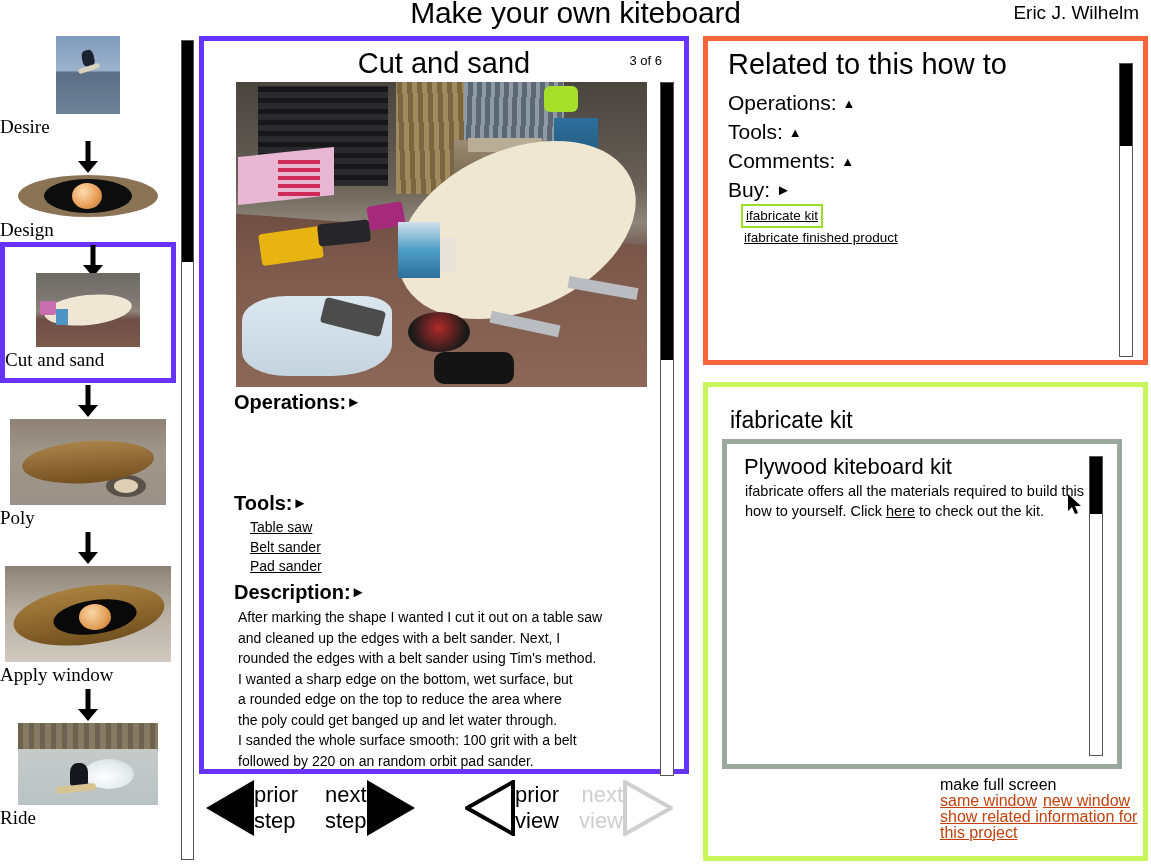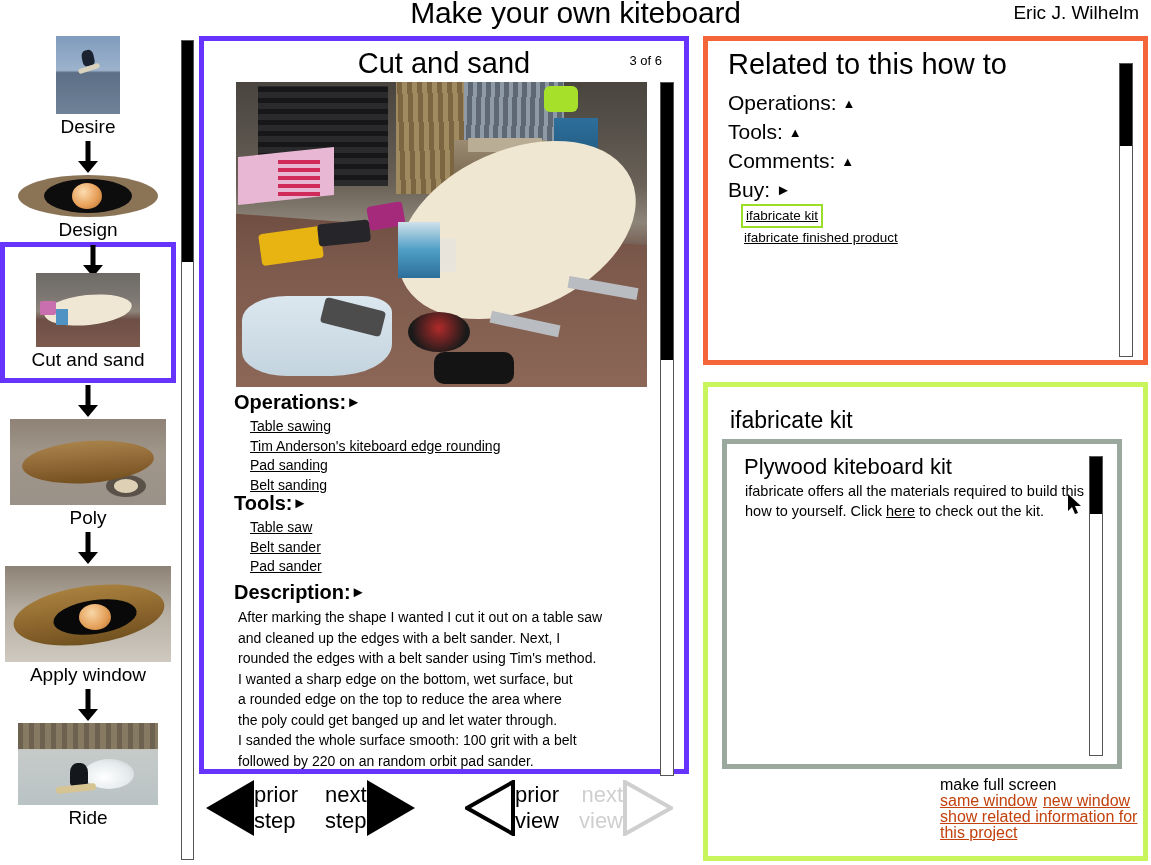--- a/index.html
+++ b/index.html
@@ -43,22 +43,22 @@
   #sidebar {
     position: absolute;
     left: 0; top: 34px;
     width: 176px;
     height: 831px;
     overflow: hidden;
   }
   .step {
     position: relative;
     width: 176px;
-    text-align: center;
     padding: 2px 0 0 0;
+    font-family: Liberation Serif, serif;
   }
   .step-thumb {
     display: block;
     margin: 0 auto;
     border: 0;
     background: #cfcfcf;
     position: relative;
     overflow: hidden;
   }
   .step-label {
@@ -614,26 +614,20 @@
       <span class="phone"></span>
     <span class="muff"></span>
       <span class="clamp"></span>
       <span class="clamp2"></span>
     <span class="blackcase"></span>
   </div>
 
   <div class="sec-head" style="left:30px; top:350px;">
     <span>Operations:</span><span class="tri-r">►</span>
   </div>
-  <div class="link-list" style="top:376px;">
-    <a href="#">Table sawing</a>
-    <a href="#">Tim Anderson's kiteboard edge rounding</a>
-    <a href="#">Pad sanding</a>
-    <a href="#">Belt sanding</a>
-  </div>
 
   <div class="sec-head" style="left:30px; top:451px;">
     <span>Tools:</span><span class="tri-r">►</span>
   </div>
   <div class="link-list" style="top:477px;">
     <a href="#">Table saw</a>
     <a href="#">Belt sander</a>
     <a href="#">Pad sander</a>
   </div>
 

